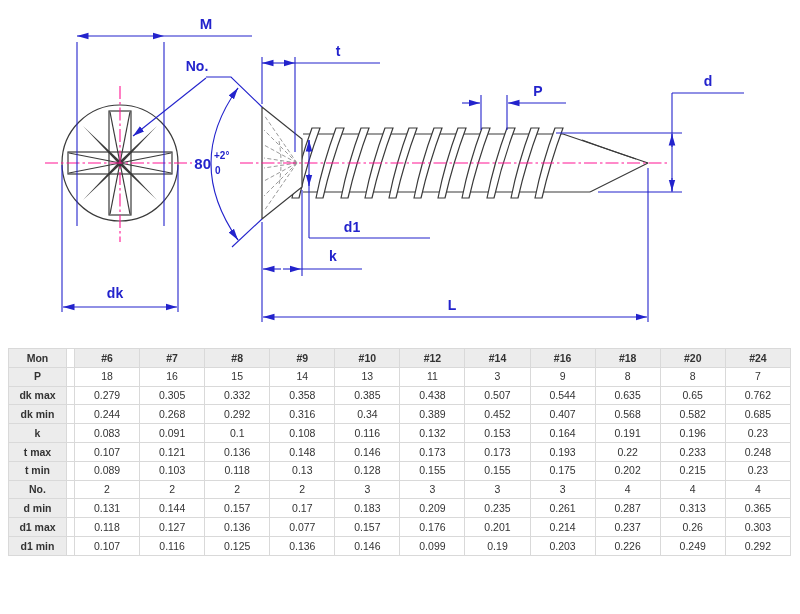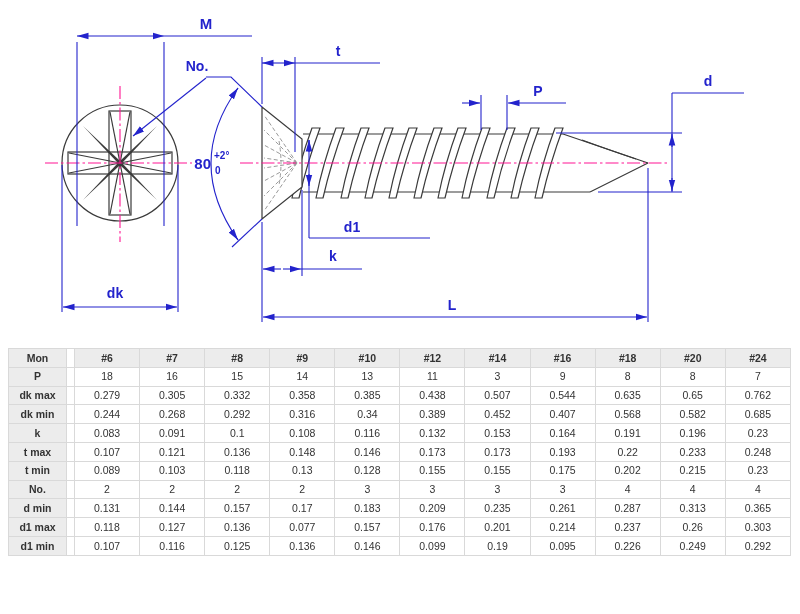--- a/index.html
+++ b/index.html
@@ -355,19 +355,19 @@
       <tr>
         <td class="rowlabel">d1 min</td>
         <td class="spacer"></td>
         <td class="val">0.107</td>
         <td class="val">0.116</td>
         <td class="val">0.125</td>
         <td class="val">0.136</td>
         <td class="val">0.146</td>
         <td class="val">0.099</td>
         <td class="val">0.19</td>
-        <td class="val">0.095</td>
+        <td class="val">0.203</td>
         <td class="val">0.226</td>
         <td class="val">0.249</td>
         <td class="val">0.292</td>
       </tr>
     </tbody>
 </table>
 
 </body></html>

